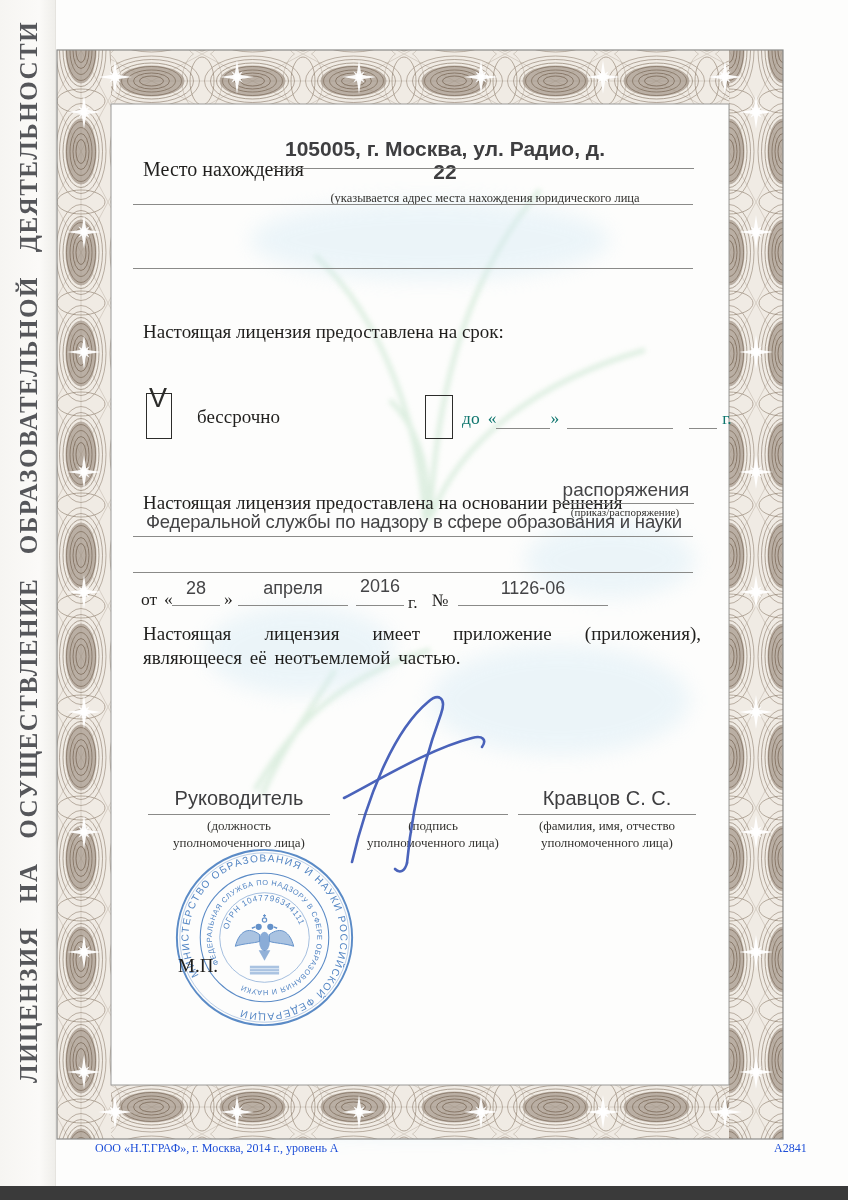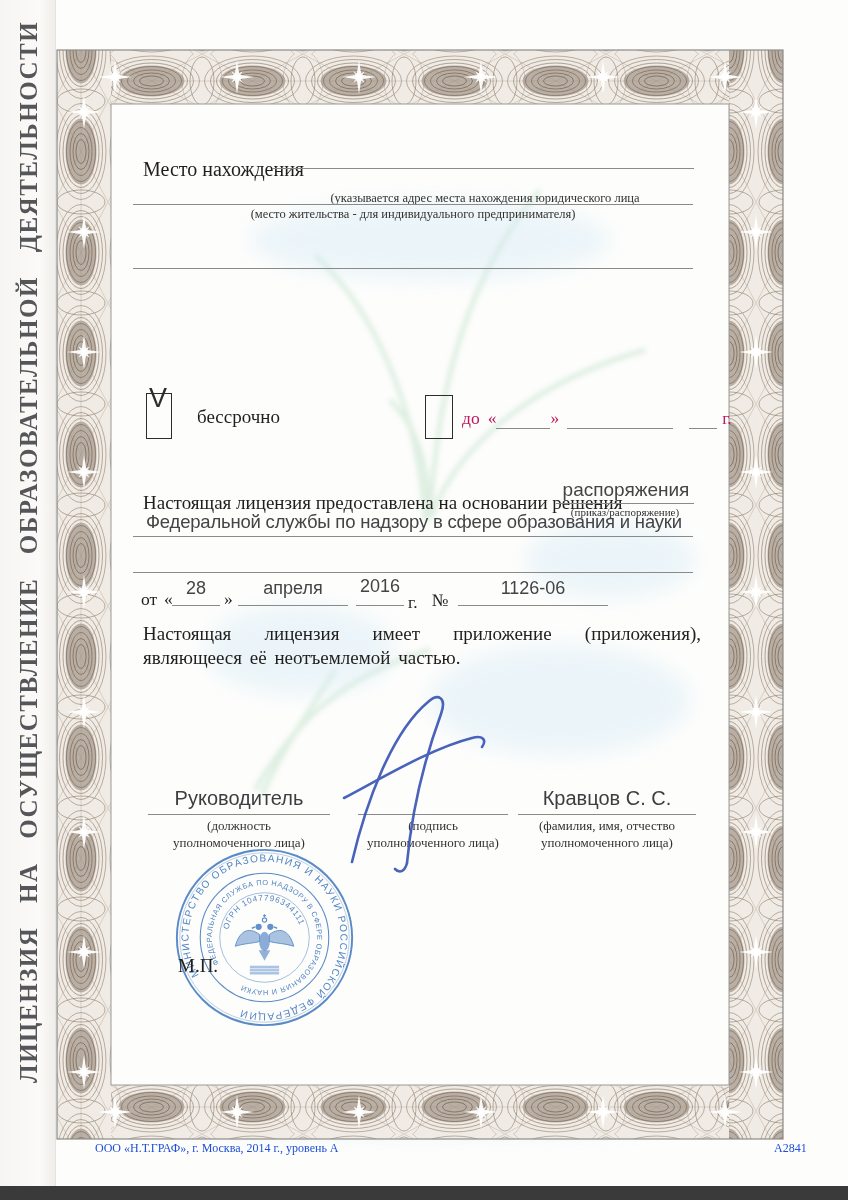--- a/index.html
+++ b/index.html
@@ -17,21 +17,21 @@
   .ser19{font:19px/1.2 "Liberation Serif",serif;color:#201f1d;}
   .ser17{font:17.5px/1.2 "Liberation Serif",serif;color:#201f1d;}
   .hint{font:12.5px/1.25 "Liberation Serif",serif;color:#33322f;text-align:center;}
   .hint-sm{font:11px/1.2 "Liberation Serif",serif;color:#33322f;text-align:center;}
   .hint2{font:13px/1.3 "Liberation Serif",serif;color:#33322f;text-align:center;}
   .val{font-family:"Liberation Sans",sans-serif;color:#444446;}
   .addr{font:bold 21px/1.1 "Liberation Sans",sans-serif;color:#3e3e40;text-align:center;}
   .chk{position:absolute;border:1.6px solid #2c2c2a;background:transparent;}
   .vmark{position:absolute;left:2px;top:-9px;font:27px/1 "Liberation Sans",sans-serif;color:#2c2c2a;}
   .until-row{position:absolute;left:462px;top:408px;display:flex;align-items:flex-end;
-             font:17.5px/1.2 "Liberation Serif",serif;color:#be185d;}
+             font:17.5px/1.2 "Liberation Serif",serif;color:#0f766e;}
   .blank{display:inline-block;border-bottom:1px solid #8a8a88;height:20px;}
   .annex{position:absolute;left:143px;top:622px;width:558px;
          font:19px/1.28 "Liberation Serif",serif;color:#201f1d;text-align:justify;word-spacing:3px;}
   .sig-val{font:20px/1.1 "Liberation Sans",sans-serif;color:#3e3e40;text-align:center;}
   .footer-txt{font:12px/1.2 "Liberation Serif",serif;color:#1d4ed8;margin-left:32px;}
   svg text{font-family:"Liberation Sans",sans-serif;}
 </style>
 </head>
 <body>
 
@@ -144,27 +144,28 @@
         <use href="#sparkle" xlink:href="#sparkle" transform="translate(756,832)"></use>
         <use href="#sparkle" xlink:href="#sparkle" transform="translate(84,952)"></use>
         <use href="#sparkle" xlink:href="#sparkle" transform="translate(756,952)"></use>
         <use href="#sparkle" xlink:href="#sparkle" transform="translate(84,1072)"></use>
         <use href="#sparkle" xlink:href="#sparkle" transform="translate(756,1072)"></use>
       </g>
   </svg>
 
   <div class="side-title">ЛИЦЕНЗИЯ НА ОСУЩЕСТВЛЕНИЕ ОБРАЗОВАТЕЛЬНОЙ ДЕЯТЕЛЬНОСТИ</div>
 
+  <div class="abs addr" style="left:280px;top:137px;width:330px;">105005, г. Москва, ул. Радио, д. 22</div>
   <div class="abs ser19" style="left:143px;top:157px;font-size:20px;">Место нахождения</div>
   <div class="ul" style="left:272px;top:168px;width:422px;"></div>
   <div class="abs hint" style="left:290px;top:171px;width:390px;margin-top:20px;">(указывается адрес места нахождения юридического лица</div>
   <div class="ul" style="left:133px;top:204px;width:560px;"></div>
-  <div class="abs hint" style="left:183px;top:207px;width:460px;">(место жительства - для индивидуального предпринимателя)</div>
   <div class="ul" style="left:133px;top:268px;width:560px;"></div>
 
+  <div class="abs ser19" style="left:143px;top:321px;">Настоящая лицензия предоставлена на срок:</div>
 
   <div class="chk" style="left:146px;top:393px;width:24px;height:44px;">
     <span class="vmark">V</span>
   </div>
   <div class="abs ser19" style="left:197px;top:406px;">бессрочно</div>
 
   <div class="chk" style="left:425px;top:395px;width:26px;height:42px;"></div>
   <div class="until-row">
     <span>до</span>
     <span style="width:8px;"></span>

